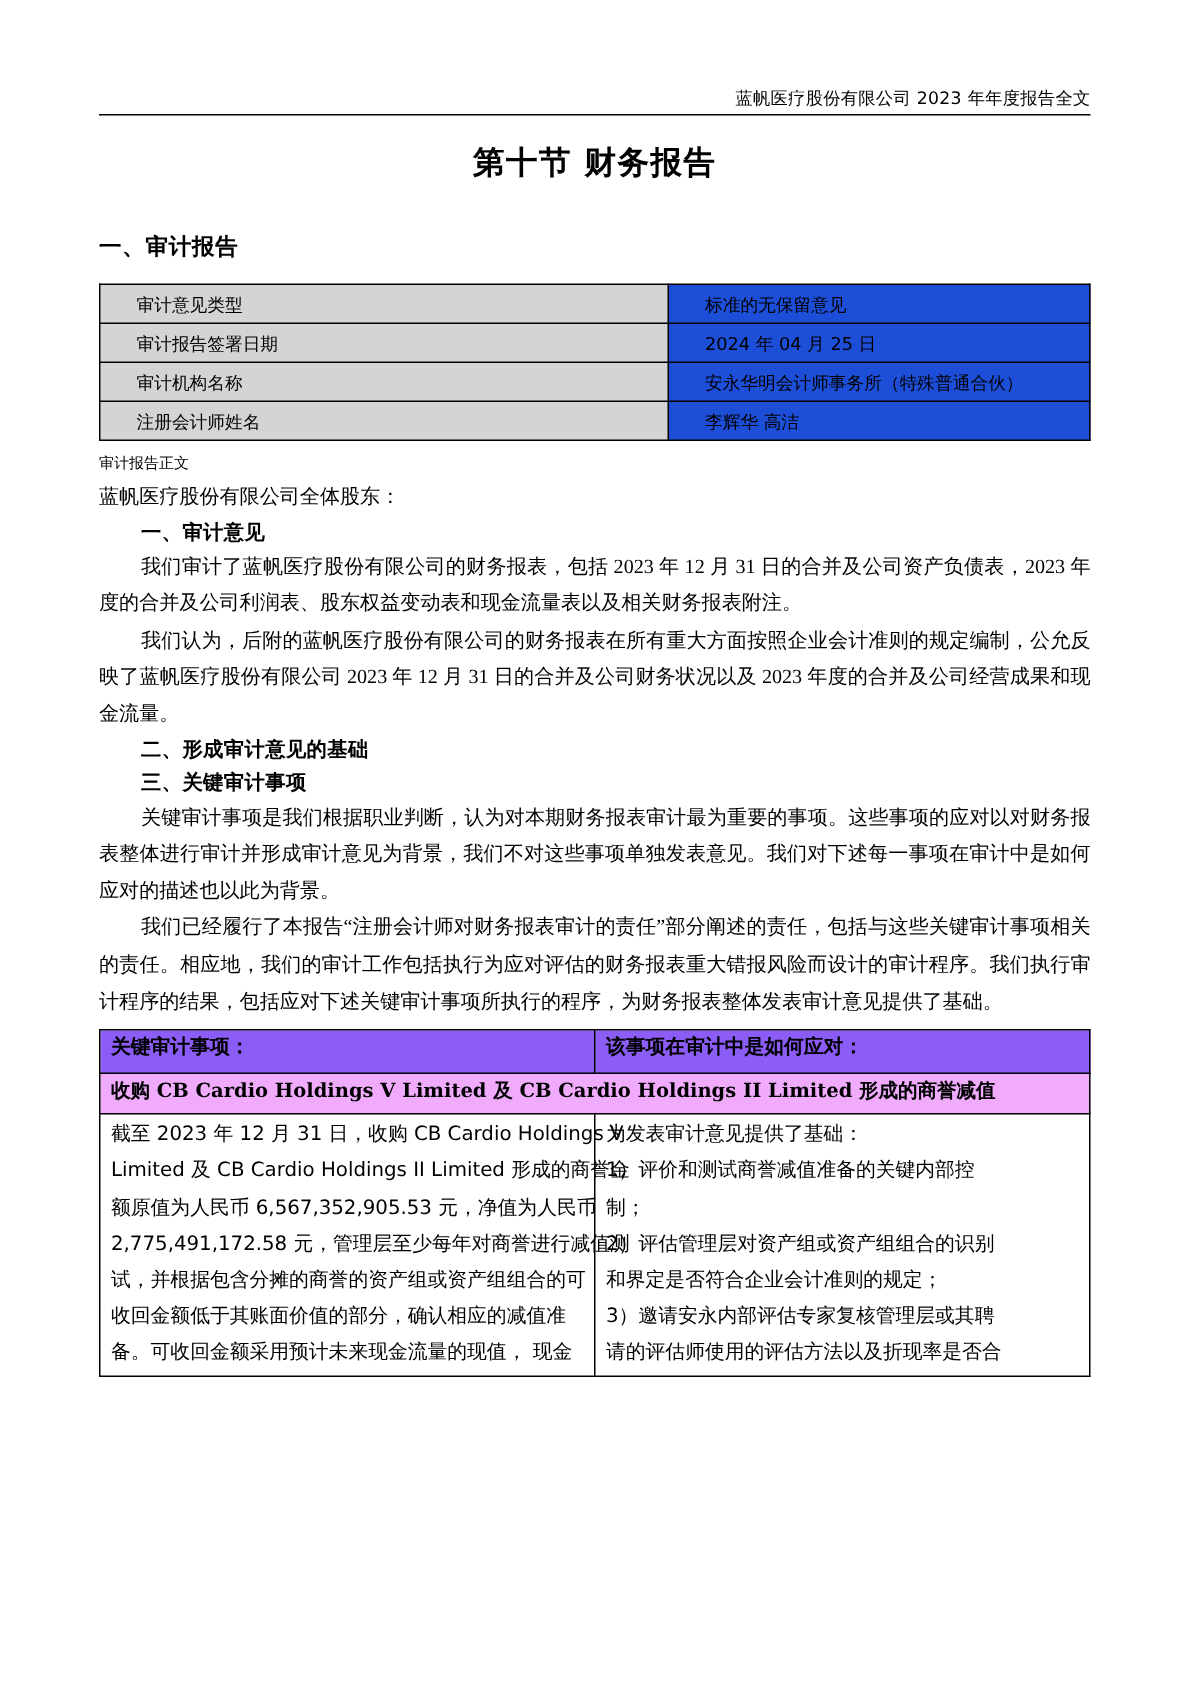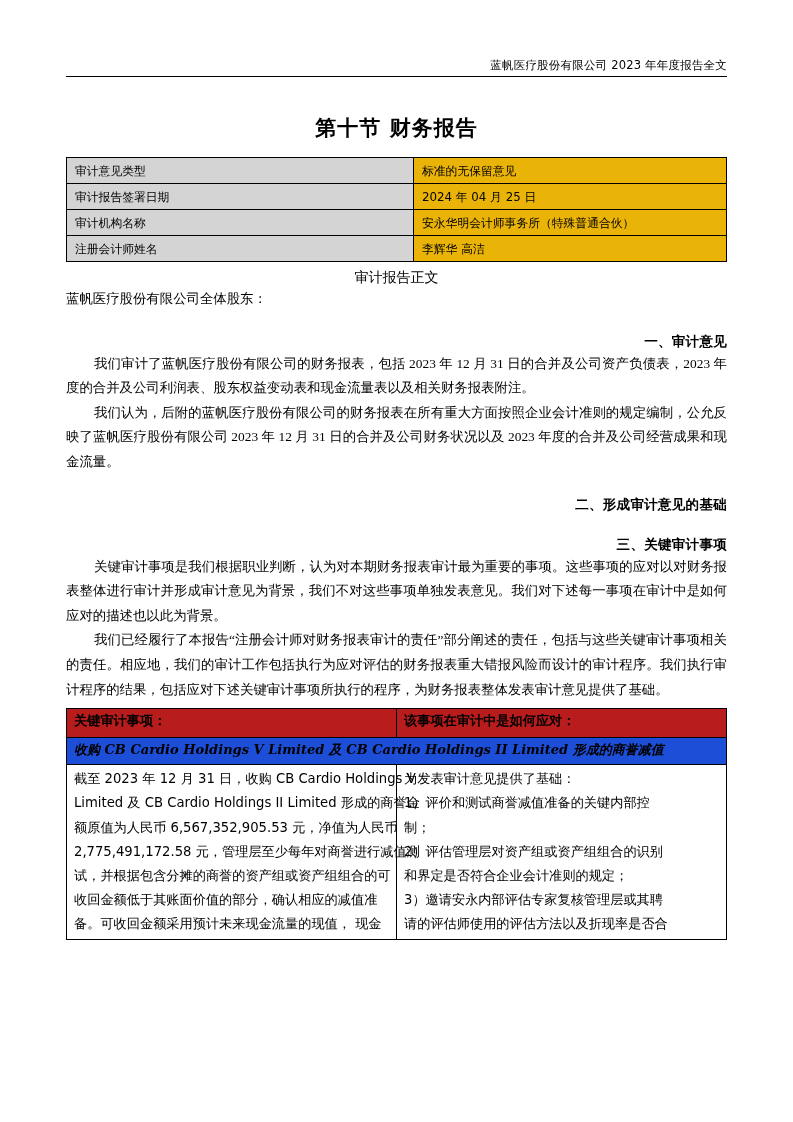--- a/index.html
+++ b/index.html
@@ -38,78 +38,77 @@
     color: #000;
   }
   .header-rule {
     margin-top: 3px;
     border-bottom: 1.6px solid #000;
     width: 100%;
   }
 
   
   .doc-title {
-    margin-top: 36px;
+    margin-top: 16px;
     text-align: center;
     font-family: "DejaVu Serif", "Liberation Serif", serif;
     font-weight: bold;
     font-size: 21px;
     line-height: 30px;
     letter-spacing: 1px;
   }
   .h1 {
     margin-top: 30px;
     font-family: "DejaVu Sans", "Liberation Sans", sans-serif;
     font-weight: bold;
     font-size: 15px;
     line-height: 22px;
     letter-spacing: .5px;
   }
   .h2 {
-    margin-top: 19px;
+    margin-top: 1px;
     margin-bottom: 0;
     text-indent: 28px;
     font-family: "DejaVu Sans", "Liberation Sans", sans-serif;
     font-weight: bold;
     font-size: 13.5px;
     line-height: 21px;
     letter-spacing: .3px;
-    text-align: right;
   }
 
   
   table.info {
     margin-top: 14px;
     width: 100%;
     border-collapse: collapse;
     table-layout: fixed;
     font-family: "DejaVu Sans", "Liberation Sans", sans-serif;
     font-size: 11.8px;
   }
   table.info td {
     border: 1px solid #000;
     height: 23px;
-    padding: 1px 8px;
+    padding: 1px 24px;
     vertical-align: middle;
     line-height: 16px;
   }
   table.info td.k {
     width: 330px;
     background: #d4d4d4;
   }
   table.info td.v {
-    background: #eab308;
+    background: #1d4ed8;
   }
 
   
   .center-note {
     margin-top: 7px;
-    text-align: center;
-    font-family: Liberation Serif, serif;
-    font-size: 14px;
+    text-align: left;
+    font-family: Liberation Sans, sans-serif;
+    font-size: 10px;
     line-height: 18px;
   }
   p.body {
     margin: 0;
     font-family: Liberation Serif, serif;
     font-size: 13.4px;
     line-height: 24.6px;
     text-align: justify;
     text-justify: inter-ideograph;
     letter-spacing: 0px;
@@ -127,34 +126,33 @@
     width: 100%;
     border-collapse: collapse;
     table-layout: fixed;
   }
   table.kam td {
     border: 1px solid #000;
     vertical-align: top;
     padding: 2px 7px 2px 7px;
   }
   td.kam-head {
-    background: #b91c1c;
+    background: #8b5cf6;
     height: 24px;
     font-family: "DejaVu Sans", "Liberation Sans", sans-serif;
     font-weight: bold;
     font-size: 13.2px;
     line-height: 20px;
     vertical-align: middle;
   }
   td.kam-sub {
-    background: #1d4ed8;
+    background: #f0abfc;
     height: 22px;
     font-family: "DejaVu Serif", "Liberation Serif", serif;
     font-weight: bold;
-    font-style: italic;
     font-size: 13px;
     line-height: 19px;
     vertical-align: middle;
   }
   td.kam-body {
     background: #ffffff;
     font-family: "DejaVu Sans", "Liberation Sans", sans-serif;
     font-size: 13.2px;
     line-height: 24.2px;
     text-align: justify;
@@ -169,20 +167,21 @@
 <body>
 
 <div class="page">
   <div class="content">
 
     <div class="page-header">蓝帆医疗股份有限公司 2023 年年度报告全文</div>
     <div class="header-rule"></div>
 
     <div class="doc-title">第十节 财务报告</div>
 
+    <div class="h1">一、审计报告</div>
 
     <table class="info">
       <tbody>
         <tr>
           <td class="k">审计意见类型</td>
           <td class="v">标准的无保留意见</td>
         </tr>
         <tr>
           <td class="k">审计报告签署日期</td>
           <td class="v">2024 年 04 月 25 日</td>

